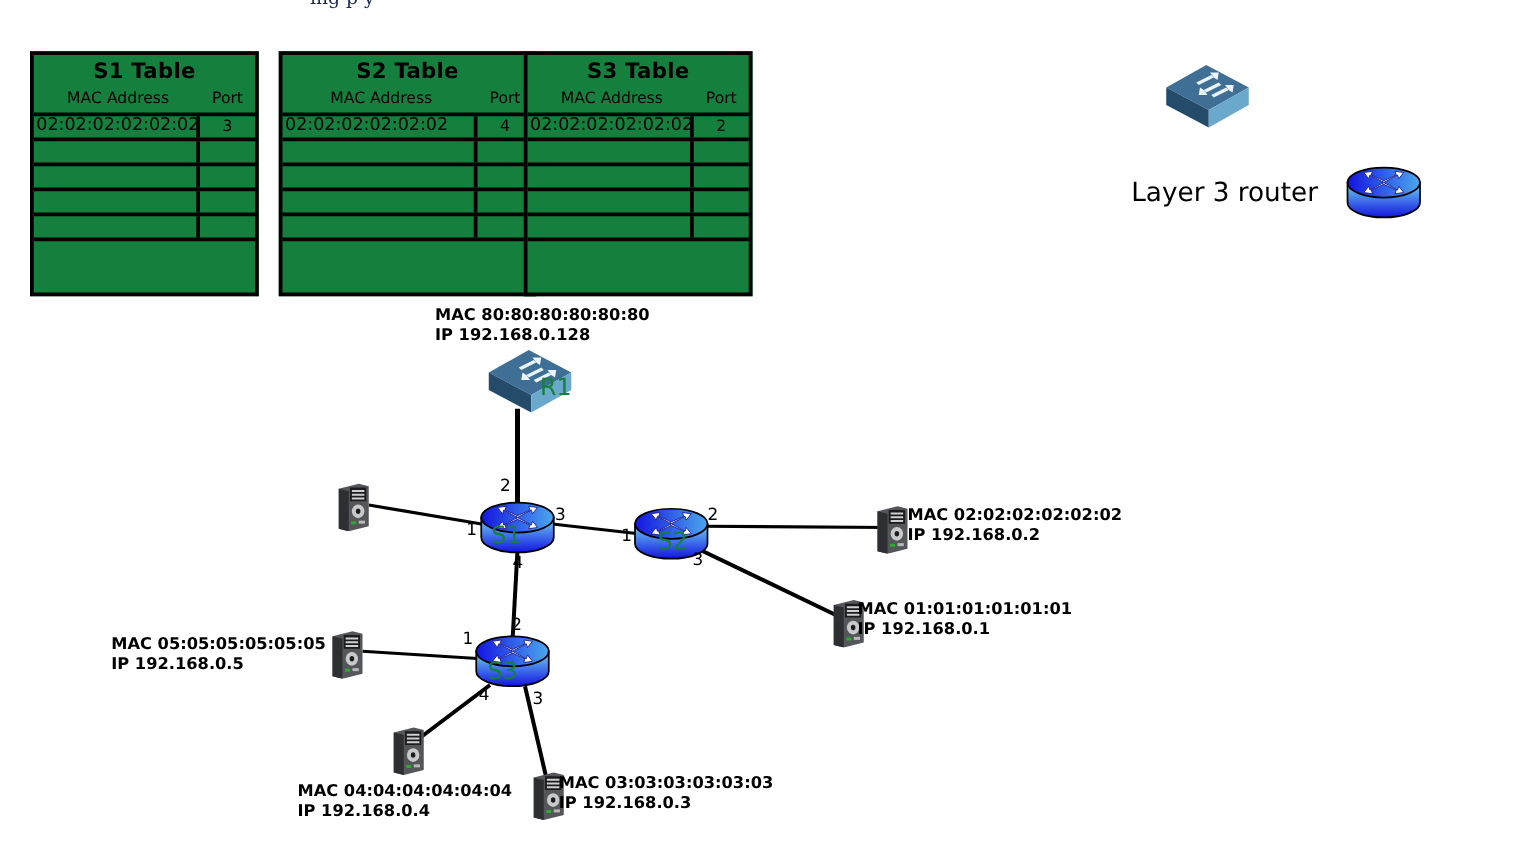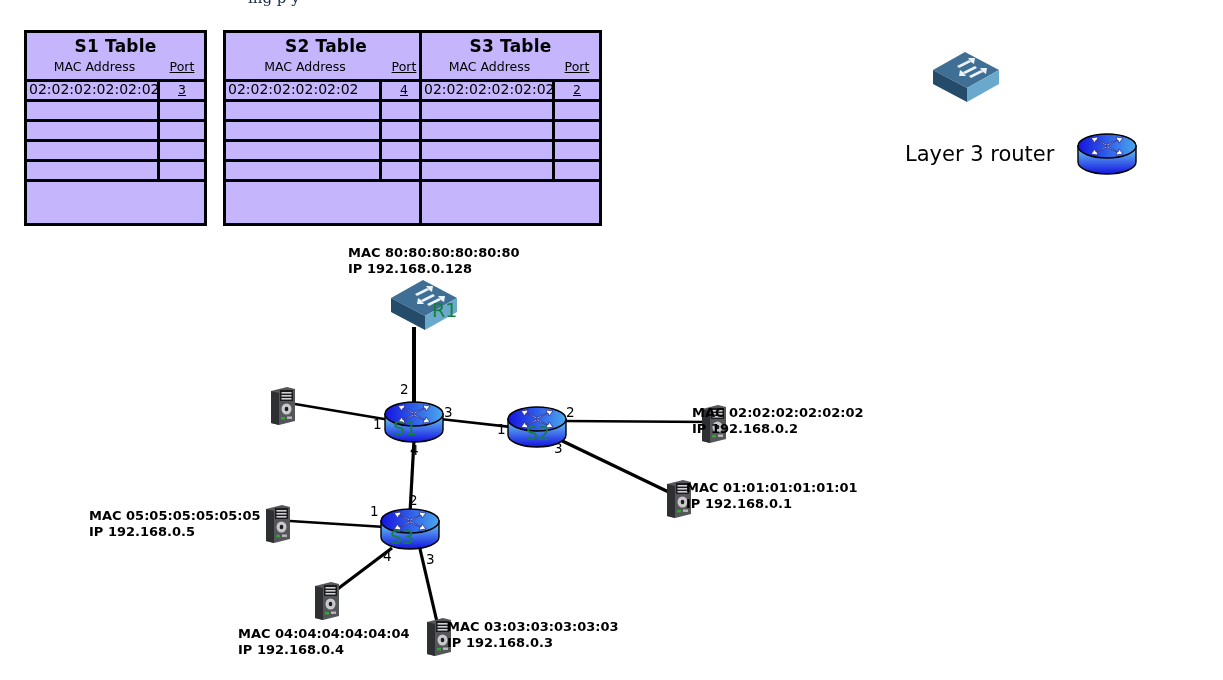--- a/index.html
+++ b/index.html
@@ -16,22 +16,23 @@
     width: 1223px;
     height: 680px;
     background: #ffffff;
     overflow: hidden;
   }
 
   
   .mac-table {
     position: absolute;
     border: 3px solid #000;
-    background: #c4b5fd;
+    background: #15803d;
     box-sizing: border-box;
+    margin-top: 11px;
   }
   .mt-title {
     text-align: center;
     font-size: 17px;
     font-weight: bold;
     line-height: 22px;
     padding-top: 2px;
     letter-spacing: .2px;
   }
   .mt-head {
@@ -60,21 +61,20 @@
     white-space: nowrap;
     overflow: hidden;
   }
   .mt-head .mt-mac { border-right: none; }
   .mt-port {
     flex: 0 0 44px;
     box-sizing: border-box;
     font-size: 12.5px;
     line-height: 15px;
     text-align: center;
-    text-decoration: underline;
   }
   .mt-blank {
     height: 57px;
   }
 
   
   .legend-row {
     position: absolute;
     display: flex;
     align-items: center;
@@ -367,21 +367,21 @@
     <polygon points="2,6 10,8 10,40 2,38" fill="#2e2f33"></polygon>
     <rect x="11" y="5" width="13" height="11" fill="#1c1c1e"></rect>
     <rect x="12.5" y="7" width="10" height="1.6" fill="#cfcfd2"></rect>
     <rect x="12.5" y="10" width="10" height="1.6" fill="#cfcfd2"></rect>
     <rect x="12.5" y="13" width="10" height="1.6" fill="#cfcfd2"></rect>
     <ellipse cx="17.5" cy="24" rx="5" ry="5.5" fill="#c9c9cc"></ellipse>
     <ellipse cx="17.5" cy="24" rx="1.8" ry="2.2" fill="#1c1c1e"></ellipse>
     <rect x="12" y="32" width="4" height="2.4" fill="#2ea82e"></rect>
     <rect x="18" y="31.5" width="5" height="2.4" fill="#b8b8bb"></rect>
   </svg>
-  <div class="nodetext right" style="left:692px; top:405px;">
+  <div class="nodetext right" style="left:726px; top:405px;">
     <div>MAC 02:02:02:02:02:02</div>
     <div>IP 192.168.0.2</div>
   </div>
 
   <svg class="icon pc-ico" style="left:665px; top:478px;" viewBox="0 0 28 40">
     <polygon points="2,6 18,2 26,4 26,36 10,40 2,38" fill="#55565a"></polygon>
     <polygon points="2,6 10,8 10,40 2,38" fill="#2e2f33"></polygon>
     <rect x="11" y="5" width="13" height="11" fill="#1c1c1e"></rect>
     <rect x="12.5" y="7" width="10" height="1.6" fill="#cfcfd2"></rect>
     <rect x="12.5" y="10" width="10" height="1.6" fill="#cfcfd2"></rect>

